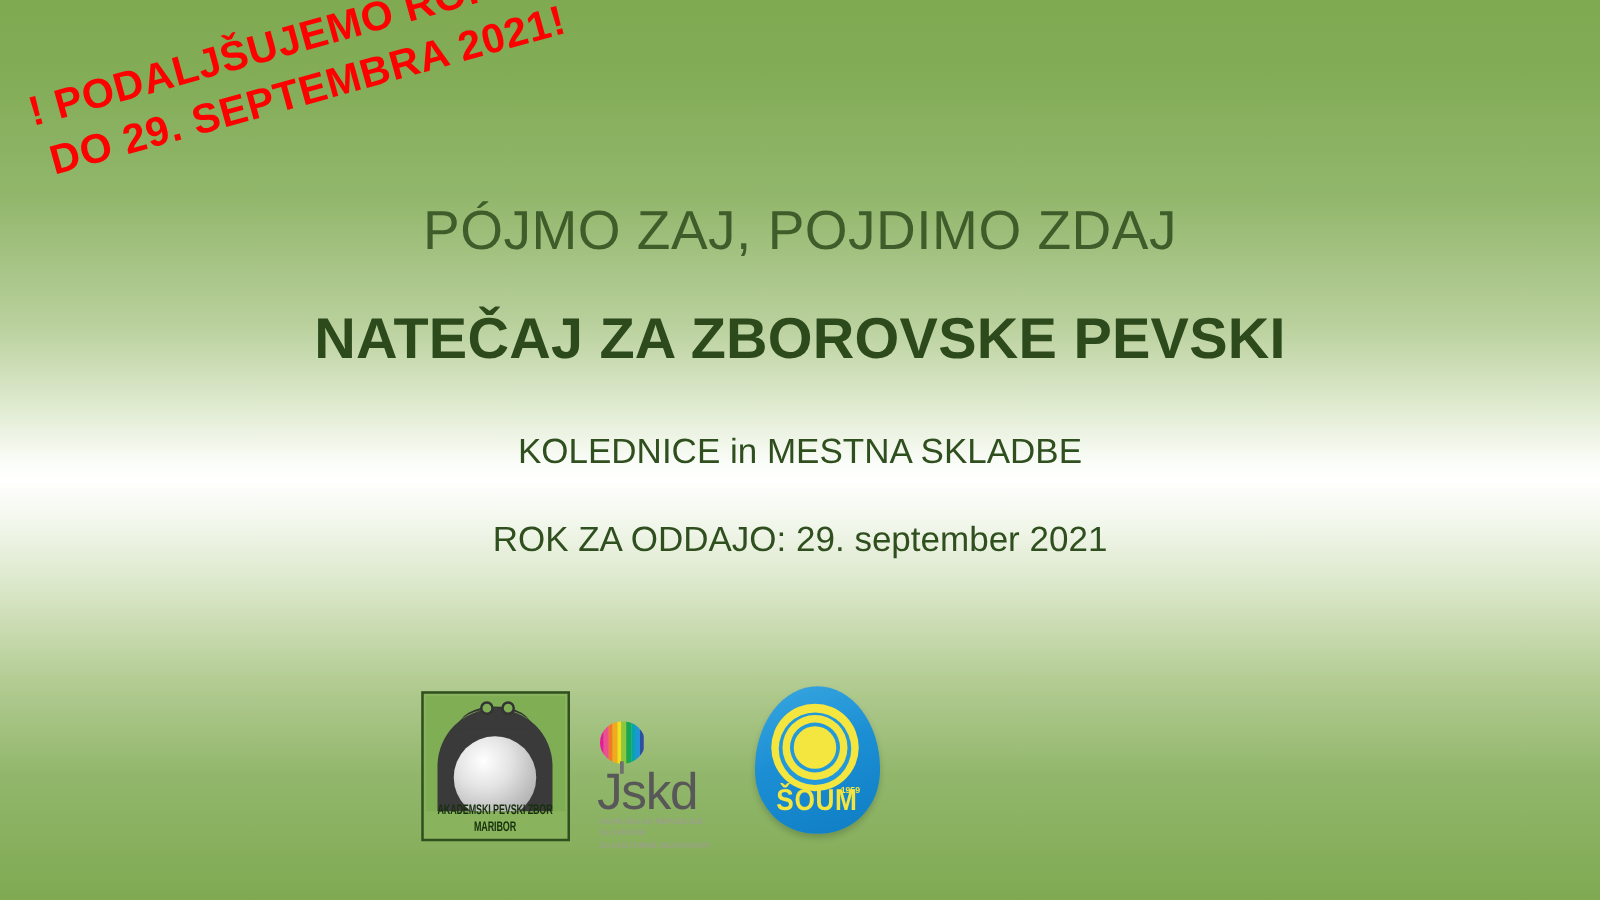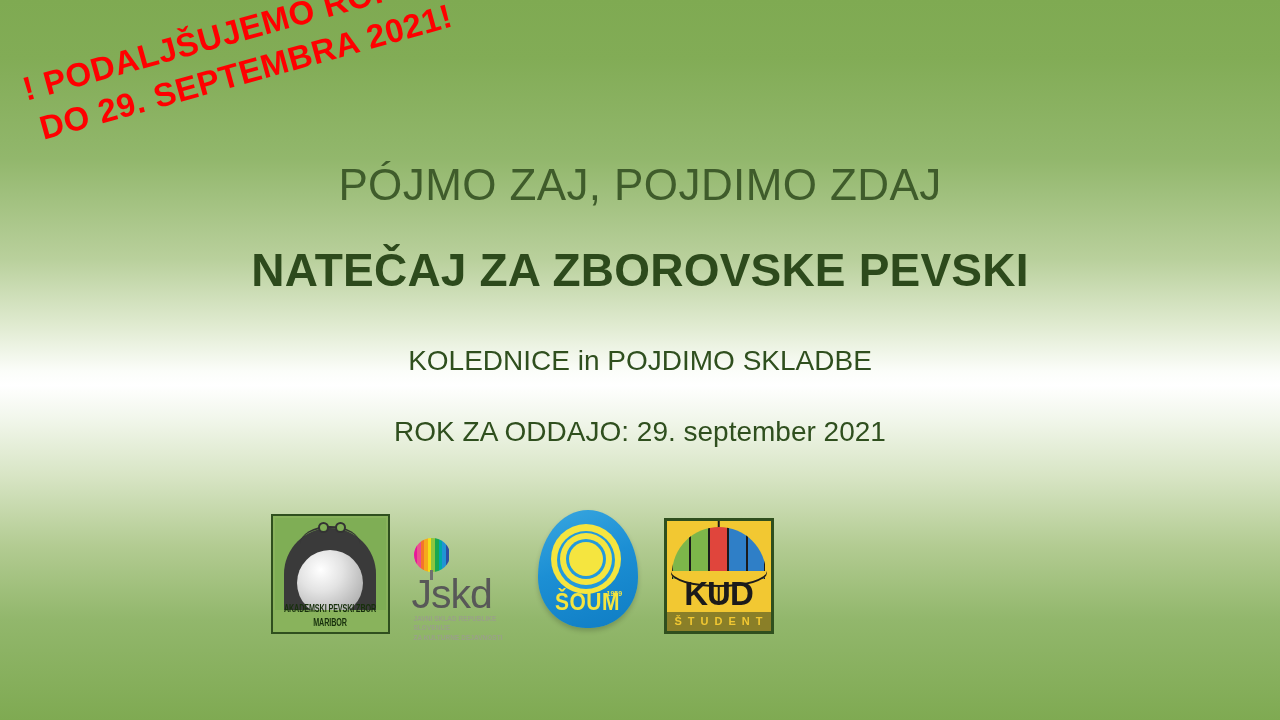--- a/index.html
+++ b/index.html
@@ -91,21 +91,21 @@
     width: 100%;
     font-size: 28px;
     font-weight: 400;
     color: #2f4f1e;
   }
 
   
   .logos {
     position: absolute;
     left: 0;
-    top: 504px;
+    top: 543px;
     width: 1044px;
     height: 130px;
     display: flex;
     justify-content: center;
     align-items: flex-end;
     gap: 22px;
   }
   .logo { position: relative; }
 
   
@@ -391,21 +391,21 @@
 <div id="poster">
 
   <div class="stamp">
     <div class="ln1">! PODALJŠUJEMO ROK !</div>
     <div class="ln2">DO 29. SEPTEMBRA 2021!</div>
   </div>
 
   <div class="headings">
     <div class="kicker">PÓJMO ZAJ, POJDIMO ZDAJ</div>
     <div class="maintitle">NATEČAJ ZA ZBOROVSKE PEVSKI</div>
-    <div class="sub1">KOLEDNICE in POJDIMO SKLADBE</div>
+    <div class="sub1">KOLEDNICE in MESTNA SKLADBE</div>
     <div class="sub2">ROK ZA ODDAJO: 29. september  2021</div>
   </div>
 
   <div class="logos">
 
     <div class="logo">
       <div class="apz">
         <div class="apz-inner">
           <div class="apz-dome"></div>
           <div class="apz-ball"></div>
@@ -443,31 +443,15 @@
       <div class="soum-ring r1"></div>
       <div class="soum-ring r2"></div>
       <div class="soum-ring r3"></div>
       <div class="soum-ring r4"></div>
       <div class="soum-ring r5"></div>
       <div class="soum-word">ŠOUM</div>
       <div class="soum-year">1959</div>
     </div>
 
 
-    <div class="logo">
-      <div class="kud">
-        <div class="kud-tip"></div>
-        <div class="kud-handle"></div>
-        <div class="kud-umb">
-          <span style="background:#7db64a"></span>
-          <span style="background:#7db64a"></span>
-          <span style="background:#e0453c"></span>
-          <span style="background:#2f7fc7"></span>
-          <span style="background:#2f7fc7"></span>
-        </div>
-        <div class="kud-scallop"></div>
-        <div class="kud-word">KUD</div>
-        <div class="kud-band">ŠTUDENT</div>
-      </div>
-    </div>
 
   </div>
 </div>
 
 </body></html>

